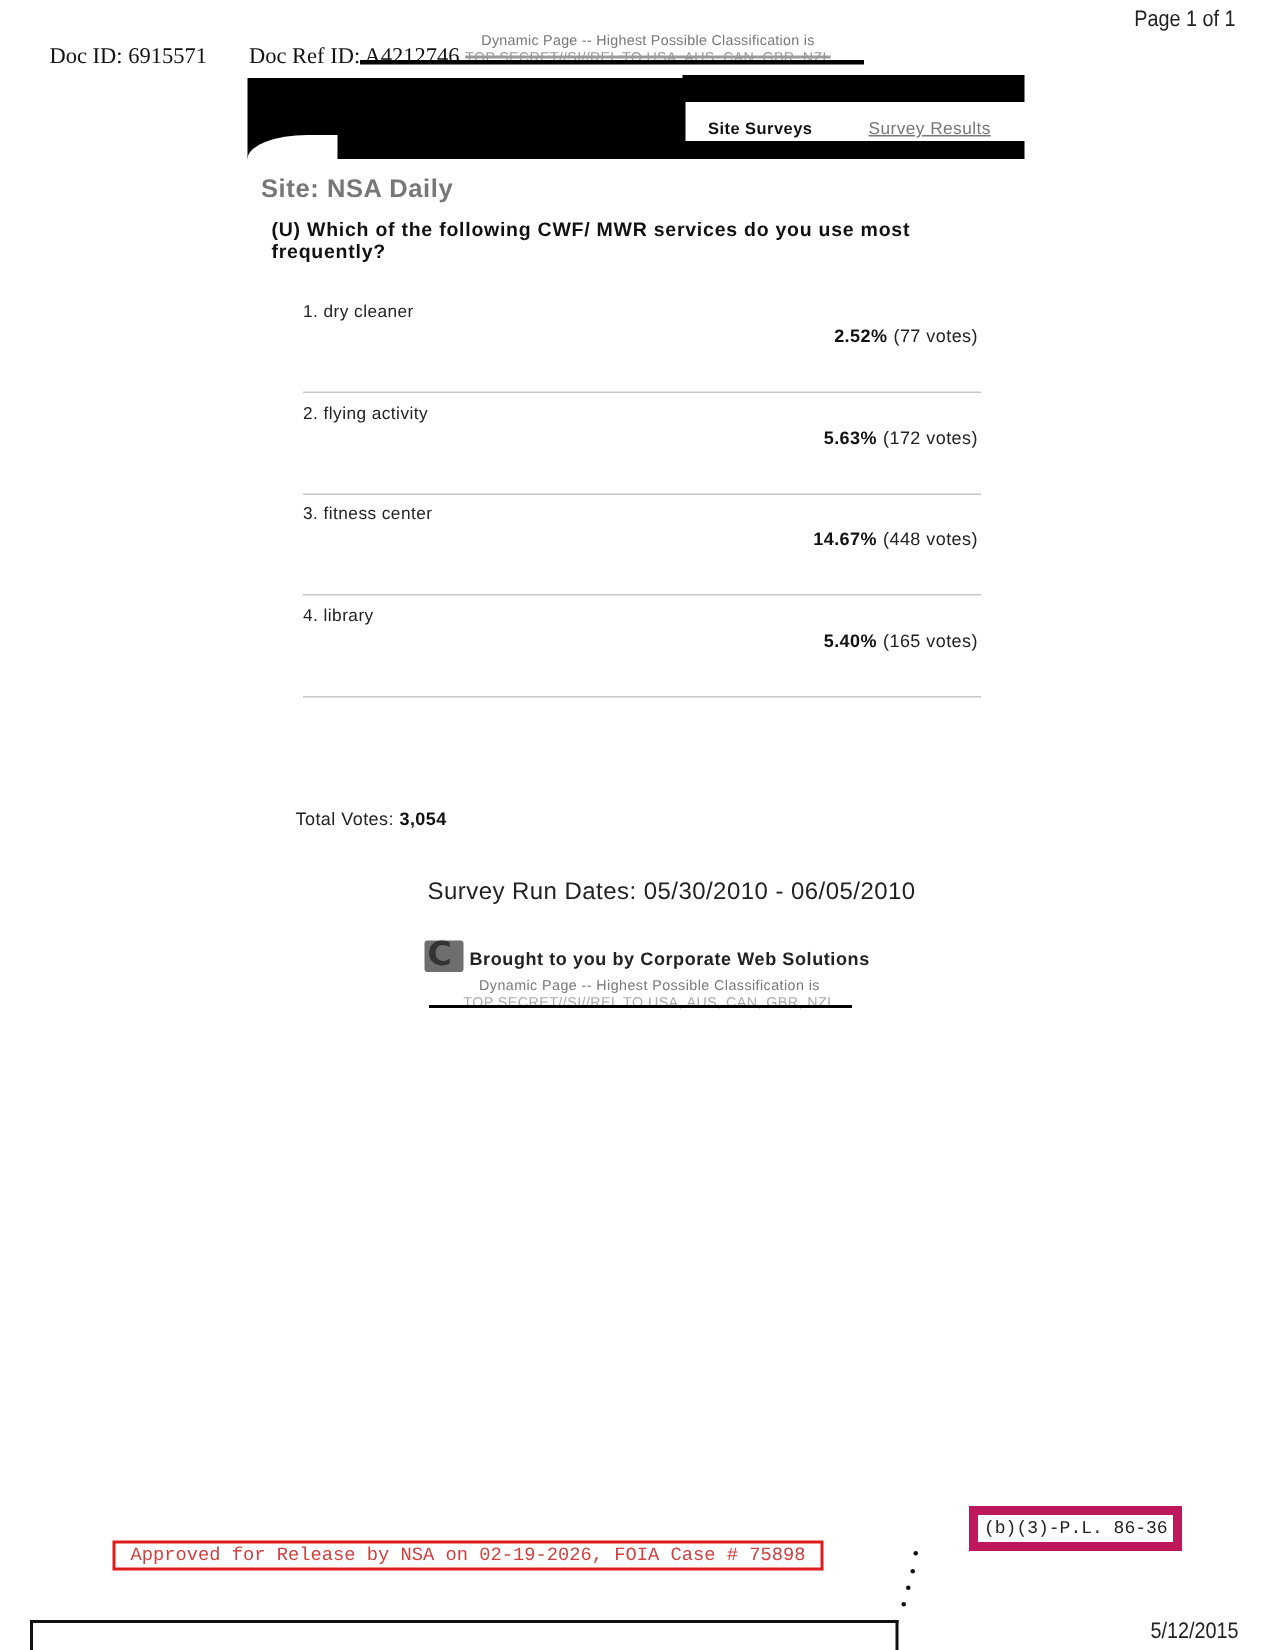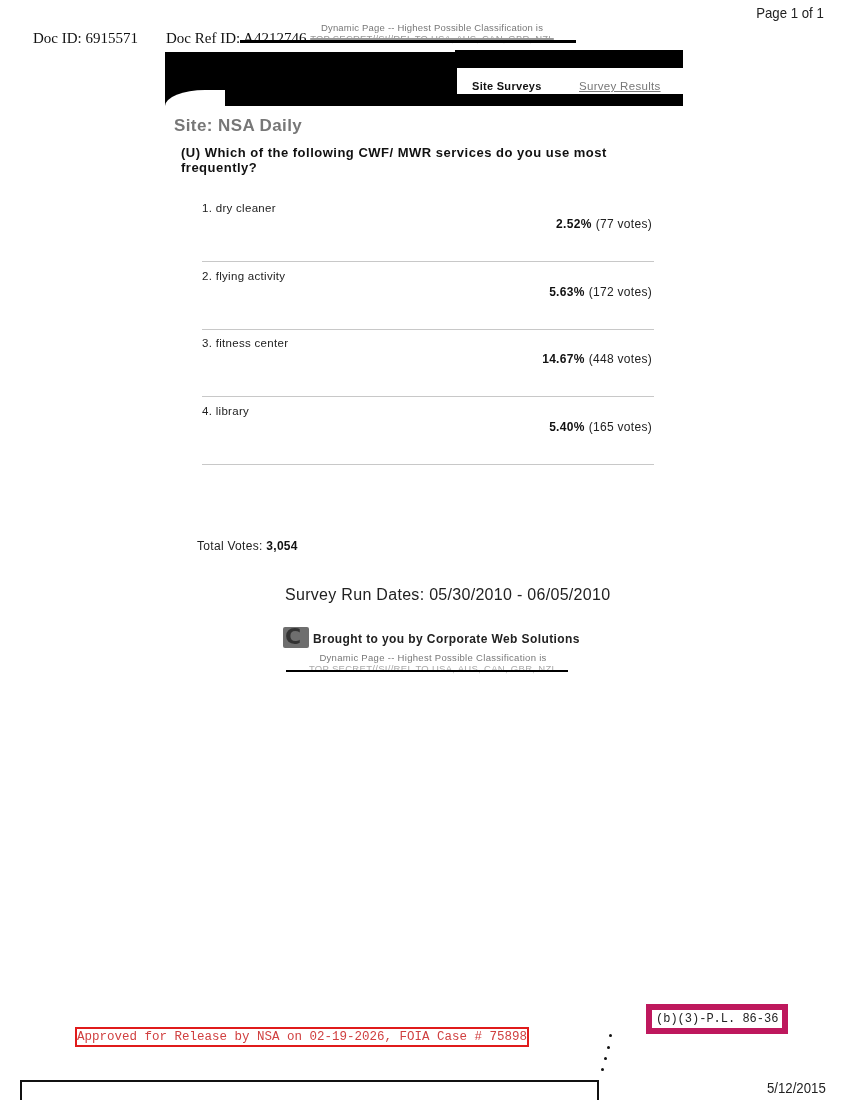--- a/index.html
+++ b/index.html
@@ -36,21 +36,21 @@
   .total b { color: #111; }
   .run-dates { left: 285px; top: 586px; font-size: 16px; color: #222; letter-spacing: 0.3px; }
 
   .cws-logo { left: 283px; top: 627px; width: 26px; height: 21px; background: #6e6e6e; border-radius: 2px; }
   .cws-logo .c { position: absolute; left: 2px; top: -3px; font-size: 22px; font-weight: bold; color: #333; font-family: "DejaVu Sans", sans-serif; }
   .brought { left: 313px; top: 632px; font-size: 12px; font-weight: bold; color: #222; letter-spacing: 0.4px; }
   .dyn-bottom { left: 283px; top: 652px; width: 300px; font-size: 9.5px; color: #777; text-align: center; letter-spacing: 0.3px; line-height: 11px; }
   .dyn-bottom .l2 { color: #aaa; }
   .strike-bottom { left: 286px; top: 670px; width: 282px; height: 2px; background: #000; }
 
-  .foia { left: 75px; top: 1027px; border: 2px solid #e01b1b; padding: 1px 0; font-family: "Liberation Mono", monospace; font-size: 12.5px; color: #d04040; white-space: nowrap; }
+  .foia { left: 75px; top: 1027px; border: 2px solid #e01b1b; padding: 1px 10px; font-family: "Liberation Mono", monospace; font-size: 12.5px; color: #d04040; white-space: nowrap; }
   .exempt { left: 646px; top: 1004px; border: 6px solid #be185d; padding: 2px 4px; font-family: "Liberation Mono", monospace; font-size: 12px; color: #222; white-space: nowrap; }
   .dot { width: 3px; height: 3px; background: #111; border-radius: 50%; }
   .redact-box { left: 20px; top: 1080px; width: 575px; height: 40px; border: 2px solid #111; border-bottom: none; }
   .print-date { right: 24px; top: 1079px; font-size: 15px; color: #222; transform: scaleX(0.88); transform-origin: right top; }
 </style>
 </head>
 <body>
 
 <div class="abs page-num">Page 1 of 1</div>
 <div class="abs doc-id">Doc ID: 6915571</div>

